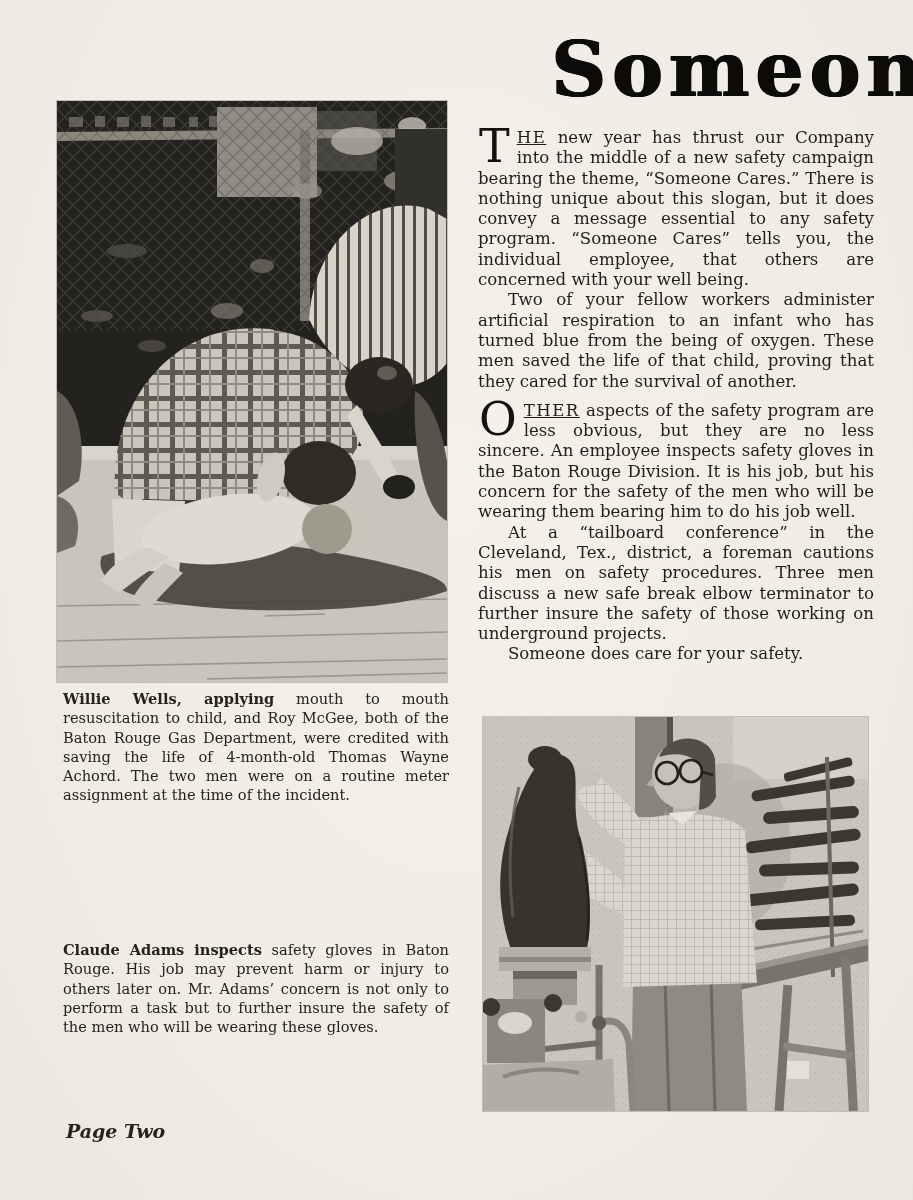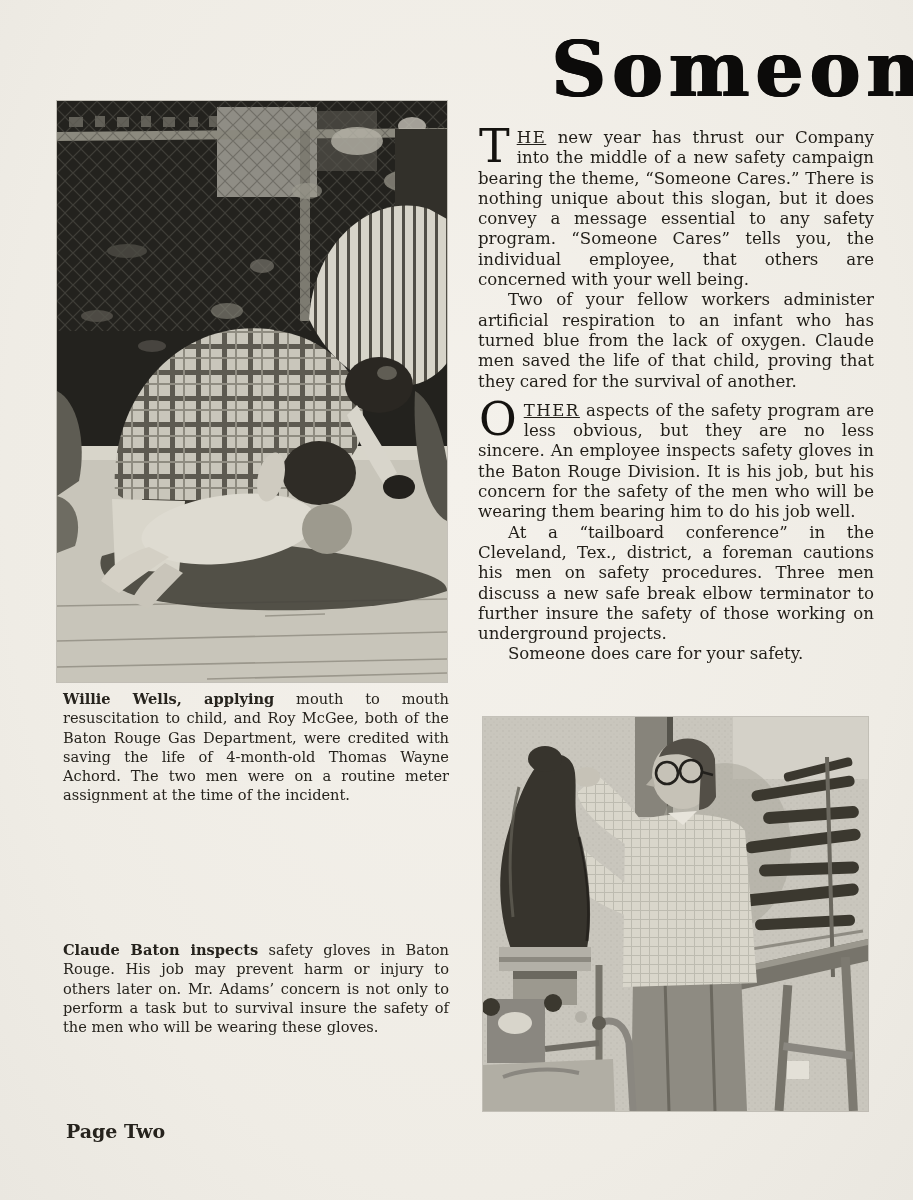--- a/index.html
+++ b/index.html
@@ -62,20 +62,21 @@
     line-height: 35px;
     padding: 1px 7px 0 1px;
     color: #14120f;
   }
   .lead { letter-spacing: 1.5px; text-decoration: underline; }
   .page-number {
     position: absolute;
     left: 66px;
     top: 1120px;
     font-family: "DejaVu Serif", serif;
+    font-style: italic;
     font-weight: bold;
     font-size: 19px;
     color: #26231d;
   }
 </style>
 </head>
 <body>
 
 <div class="page">
 
@@ -181,28 +182,28 @@
       </g>
     </svg>
   </div>
 
   <div class="caption caption1">
     <b>Willie Wells, applying</b><span> mouth to mouth resuscitation to child, and Roy McGee, both of the Baton Rouge Gas Department, were credited with saving the life of 4-month-old Thomas Wayne Achord.  The two men were on a routine meter assignment at the time of the incident.</span>
   </div>
 
   <div class="column">
     <p class="has-dropcap"><span class="dropcap">T</span><span class="lead">HE</span> <span>new year has thrust our Company into the middle of a new safety campaign bearing the theme, “Someone Cares.”  There is nothing unique about this slogan, but it does convey a message essential to any safety program.  “Someone Cares” tells you, the individual employee, that others are concerned with your well being.</span></p>
-    <p>Two of your fellow workers administer artificial respiration to an infant who has turned blue from the lack of oxygen.  Claude men saved the life of that child, proving that they cared for the survival of another.</p>
+    <p>Two of your fellow workers administer artificial respiration to an infant who has turned blue from the being of oxygen.  These men saved the life of that child, proving that they cared for the survival of another.</p>
     <p class="has-dropcap section-gap"><span class="dropcap">O</span><span class="lead">THER</span> <span>aspects of the safety program are less obvious, but they are no less sincere.  An employee inspects safety gloves in the Baton Rouge Division. It is his job, but his concern for the safety of the men who will be wearing them bearing him to do his job well.</span></p>
     <p>At a “tailboard conference” in the Cleveland, Tex., district, a foreman cautions his men on safety procedures.  Three men discuss a new safe break elbow terminator to further insure the safety of those working on underground projects.</p>
     <p>Someone does care for your safety.</p>
   </div>
 
   <div class="caption caption2">
-    <b>Claude Baton inspects</b><span> safety gloves in Baton Rouge. His job may prevent harm or injury to others later on. Mr. Adams’ concern is not only to perform a task but to survival insure the safety of the men who will be wearing these gloves.</span>
+    <b>Claude Adams inspects</b><span> safety gloves in Baton Rouge. His job may prevent harm or injury to others later on. Mr. Adams’ concern is not only to perform a task but to further insure the safety of the men who will be wearing these gloves.</span>
   </div>
 
   <div class="photo photo2" role="img" aria-label="Man wearing glasses inspects a large inflated rubber safety glove on a metal stand; rack of gloves and workbench behind him">
     <svg width="385" height="394" viewBox="0 0 385 394">
       <defs>
         <pattern id="check" width="9" height="9" patternUnits="userSpaceOnUse">
           <rect width="9" height="9" fill="#d9d6cb"></rect>
           <path d="M0,4.5 H9 M4.5,0 V9" stroke="#b7b4a9" stroke-width="1" opacity="0.8"></path>
         </pattern>
         <pattern id="walltex" width="6" height="6" patternUnits="userSpaceOnUse">

